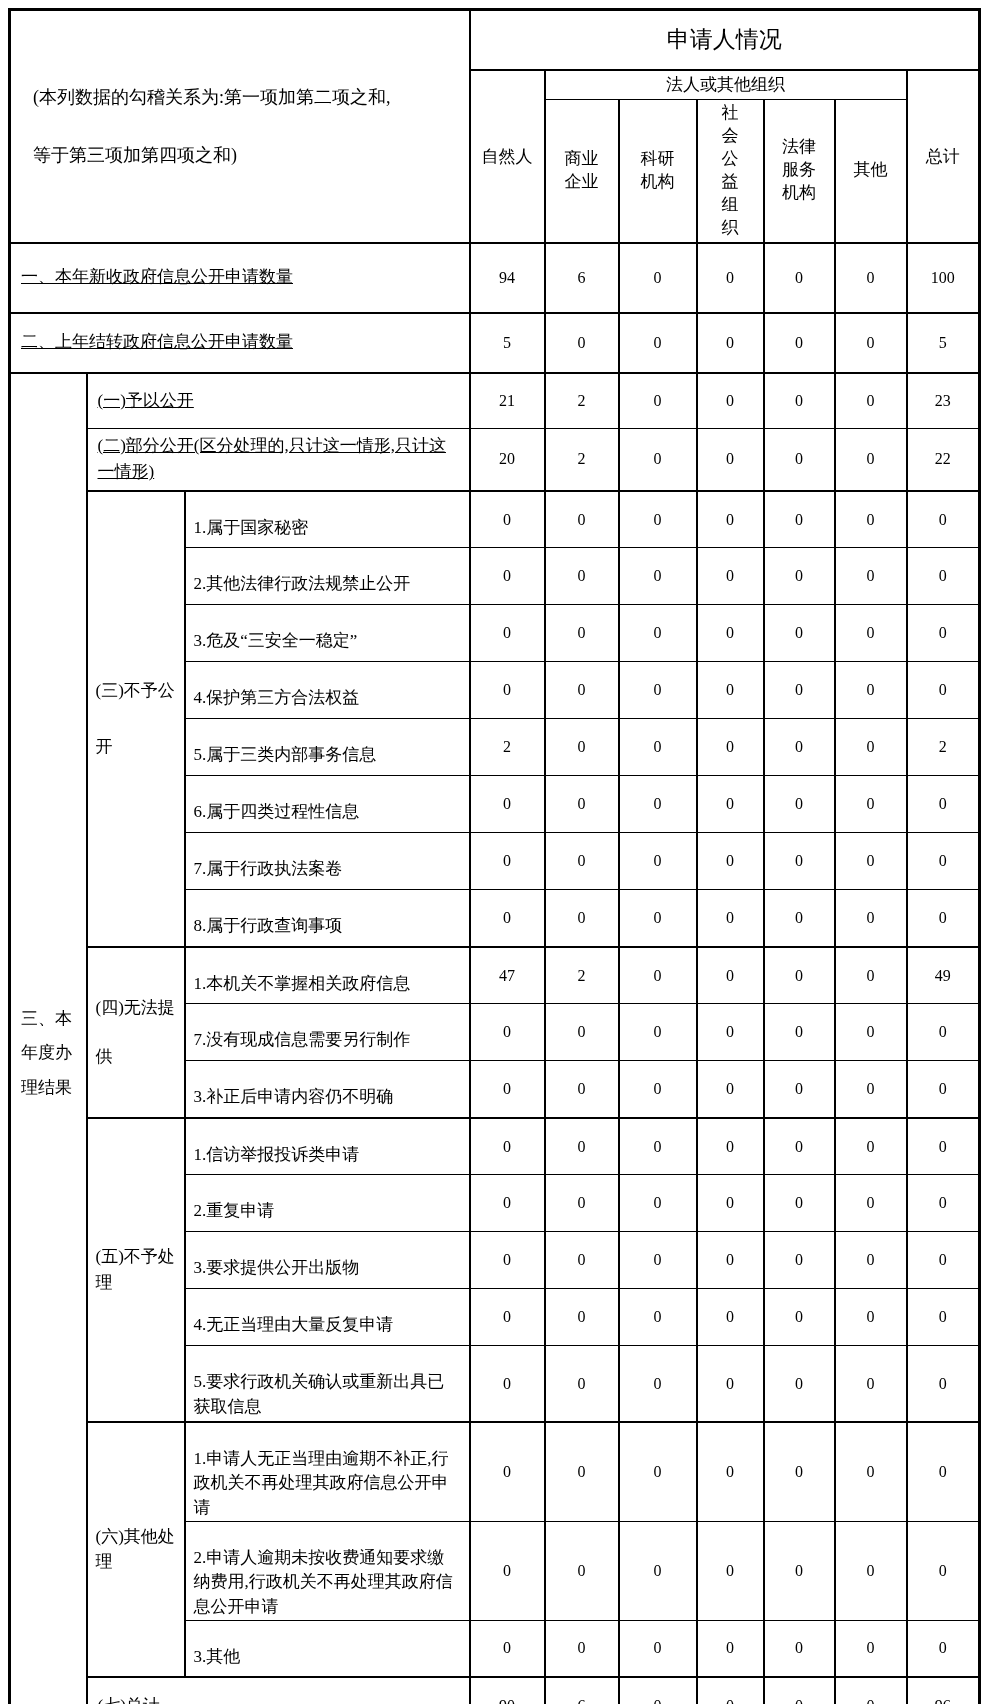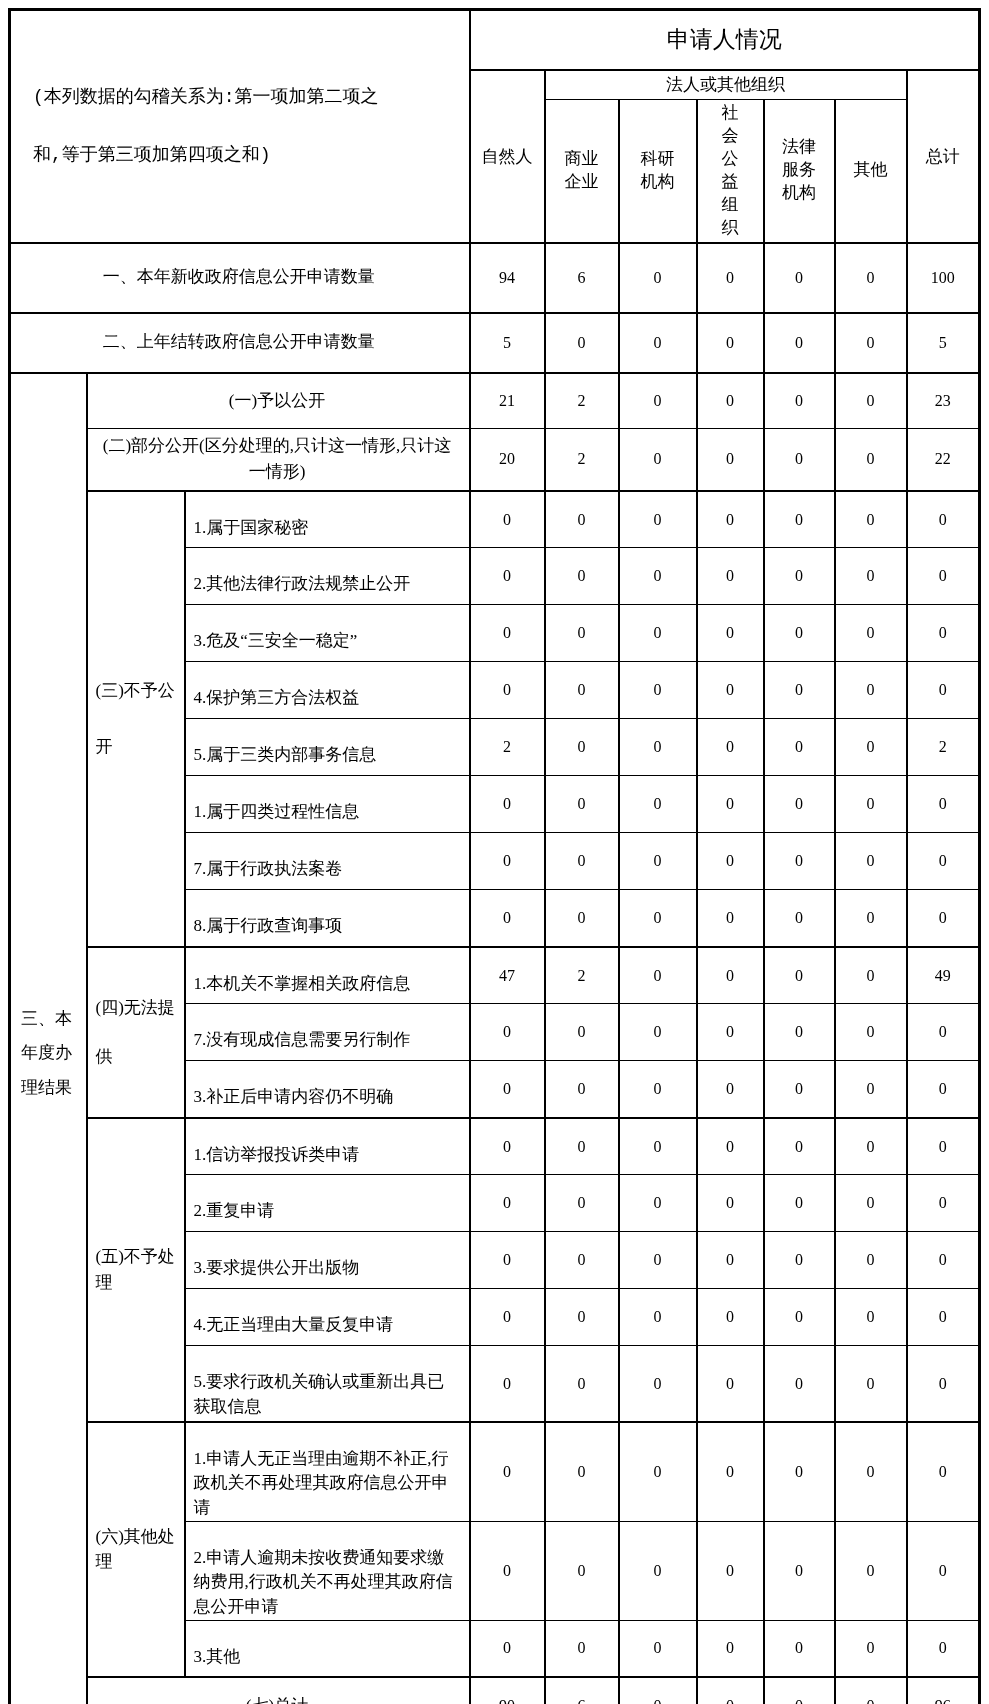--- a/index.html
+++ b/index.html
@@ -15,27 +15,27 @@
   }
   td{
     border:1px solid #000;
     border-left-width:2px;border-right-width:2px;
     vertical-align:middle;font-size:17px;color:#000;
     overflow:hidden;word-break:break-all;
   }
   .bb2{border-bottom-width:2px;}
   .note{
     text-align:left;padding:0 64px 0 22px;
-    font-size:18px;line-height:3.25;font-family:Liberation Mono, monospace;
+    font-size:18px;line-height:3.25;
   }
   .h1{text-align:center;font-size:23px;}
   .hc{text-align:center;padding:2px;}
   .h2{text-align:center;padding:1px;}
   .h3{text-align:center;padding:2px 16px;line-height:1.35;margin-top:30px;}
-  .lab{text-align:center;padding:4px 12px 4px 10px;line-height:1.55;}
+  .lab{text-align:left;padding:4px 12px 4px 10px;line-height:1.55;text-decoration:underline;}
   .sec{text-align:left;padding:20px 10px;line-height:2.05;}
   .grp{text-align:left;padding:4px 8px;line-height:1.5;border-radius:30px;}
   .lh-xl{line-height:3.3;}
   .lh-lg{line-height:2.9;}
   .sub{
     text-align:left;vertical-align:top;
     padding:24px 8px 0 8px;line-height:1.45;
   }
   .v{text-align:center;font-size:16px;padding:2px;}
 </style>
@@ -165,21 +165,21 @@
   <td class="sub">5.属于三类内部事务信息</td>
   <td class="v">2</td>
   <td class="v">0</td>
   <td class="v">0</td>
   <td class="v">0</td>
   <td class="v">0</td>
   <td class="v">0</td>
   <td class="v">2</td>
 </tr>
 <tr style="height:57px">
-  <td class="sub">1.属于四类过程性信息</td>
+  <td class="sub">6.属于四类过程性信息</td>
   <td class="v">0</td>
   <td class="v">0</td>
   <td class="v">0</td>
   <td class="v">0</td>
   <td class="v">0</td>
   <td class="v">0</td>
   <td class="v">0</td>
 </tr>
 <tr style="height:57px">
   <td class="sub">7.属于行政执法案卷</td>

